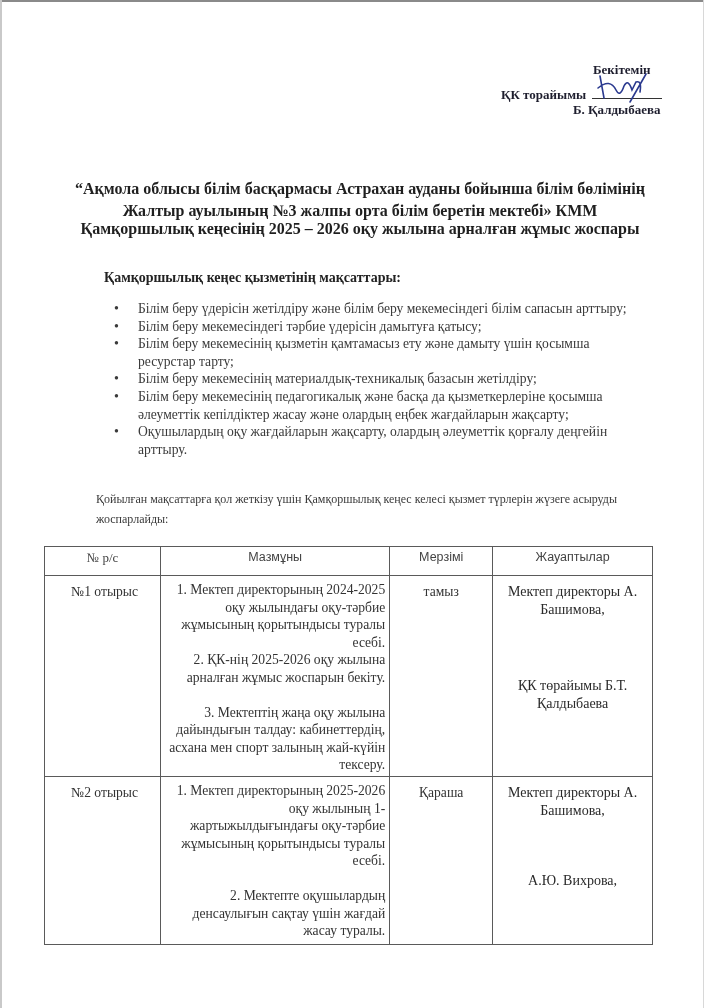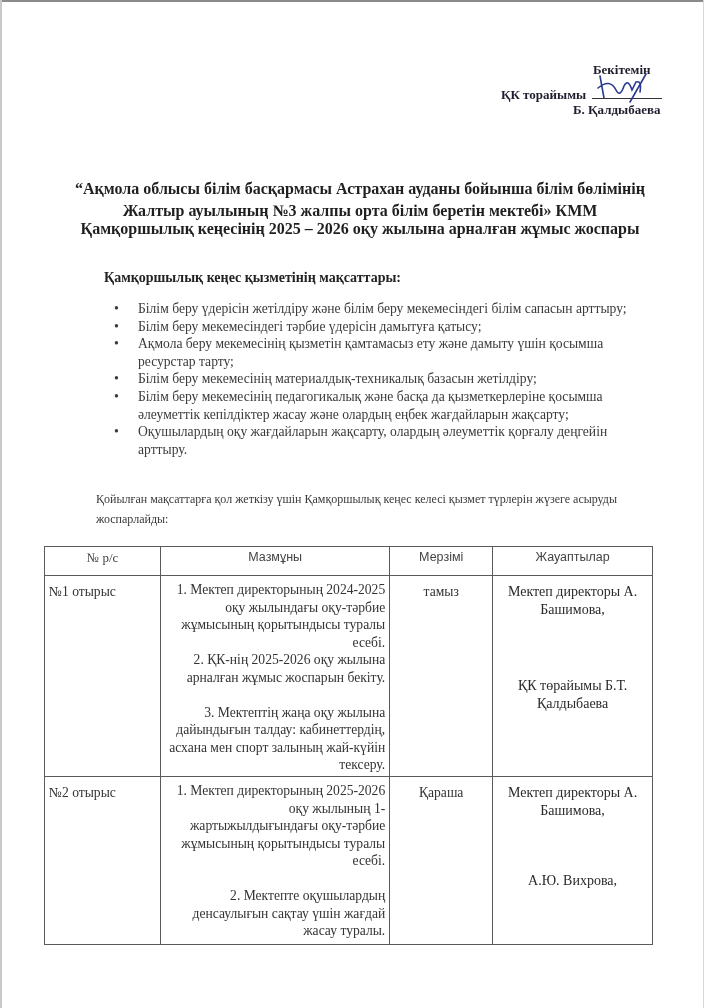--- a/index.html
+++ b/index.html
@@ -36,21 +36,21 @@
 
     
     table.plan { position: absolute; left: 44px; top: 546px; border-collapse: collapse; width: 609px; font-size: 13.6px; line-height: 17.6px; color: #333; }
     table.plan th, table.plan td { border: 1.4px solid #5a5a5a; vertical-align: top; }
     table.plan th { font-family: "Liberation Sans", "DejaVu Sans", sans-serif; font-weight: normal; font-size: 12.5px; height: 24px; padding: 2px 4px; color: #444; }
     table.plan th.c1 { font-family: "Liberation Serif", serif; font-size: 13px; }
     .c1 { width: 110px; }
     .c2 { width: 224px; margin-top: 13px; }
     .c3 { width: 96px; }
     .c4 { width: 150px; }
-    td.c1 { text-align: left; padding: 7px 0 0 4px; }
+    td.c1 { text-align: center; padding: 7px 0 0 4px; }
     td.c2 { padding: 5px 4px 2px 2px; text-align: right; }
     td.c3 { text-align: center; padding: 7px 4px 0 4px; }
     td.c4 { text-align: center; padding: 7px 6px 0 6px; font-size: 14px; line-height: 18px; color: #2a2a2a; }
     .row-1 td { height: 181px; }
     .row-2 td { height: 160px; }
     .item { display: block; }
     .gap { display: block; height: 17px; }
     .gap-lg { display: block; height: 52px; }
     .gap-xl { display: block; height: 58px; }
   </style>
@@ -72,21 +72,21 @@
 </div>
 
 <div class="title title-org">“Ақмола облысы білім басқармасы Астрахан ауданы бойынша білім бөлімінің Жалтыр ауылының №3 жалпы орта білім беретін мектебі» КММ</div>
 <div class="title title-plan">Қамқоршылық кеңесінің 2025 – 2026 оқу жылына арналған жұмыс жоспары</div>
 
 <div class="section-heading">Қамқоршылық кеңес қызметінің мақсаттары:</div>
 
 <ul class="goals">
   <li><span class="bullet">•</span><span>Білім беру үдерісін жетілдіру және білім беру мекемесіндегі білім сапасын арттыру;</span></li>
   <li><span class="bullet">•</span><span>Білім беру мекемесіндегі тәрбие үдерісін дамытуға қатысу;</span></li>
-  <li><span class="bullet">•</span><span>Ақмола беру мекемесінің қызметін қамтамасыз ету және дамыту үшін қосымша ресурстар тарту;</span></li>
+  <li><span class="bullet">•</span><span>Білім беру мекемесінің қызметін қамтамасыз ету және дамыту үшін қосымша ресурстар тарту;</span></li>
   <li><span class="bullet">•</span><span>Білім беру мекемесінің материалдық-техникалық базасын жетілдіру;</span></li>
   <li><span class="bullet">•</span><span>Білім беру мекемесінің педагогикалық және басқа да қызметкерлеріне қосымша әлеуметтік кепілдіктер жасау және олардың еңбек жағдайларын жақсарту;</span></li>
   <li><span class="bullet">•</span><span>Оқушылардың оқу жағдайларын жақсарту, олардың әлеуметтік қорғалу деңгейін арттыру.</span></li>
 </ul>
 
 <div class="intro">Қойылған мақсаттарға қол жеткізу үшін Қамқоршылық кеңес келесі қызмет түрлерін жүзеге асыруды жоспарлайды:</div>
 
 <table class="plan">
   <thead>
     <tr>

